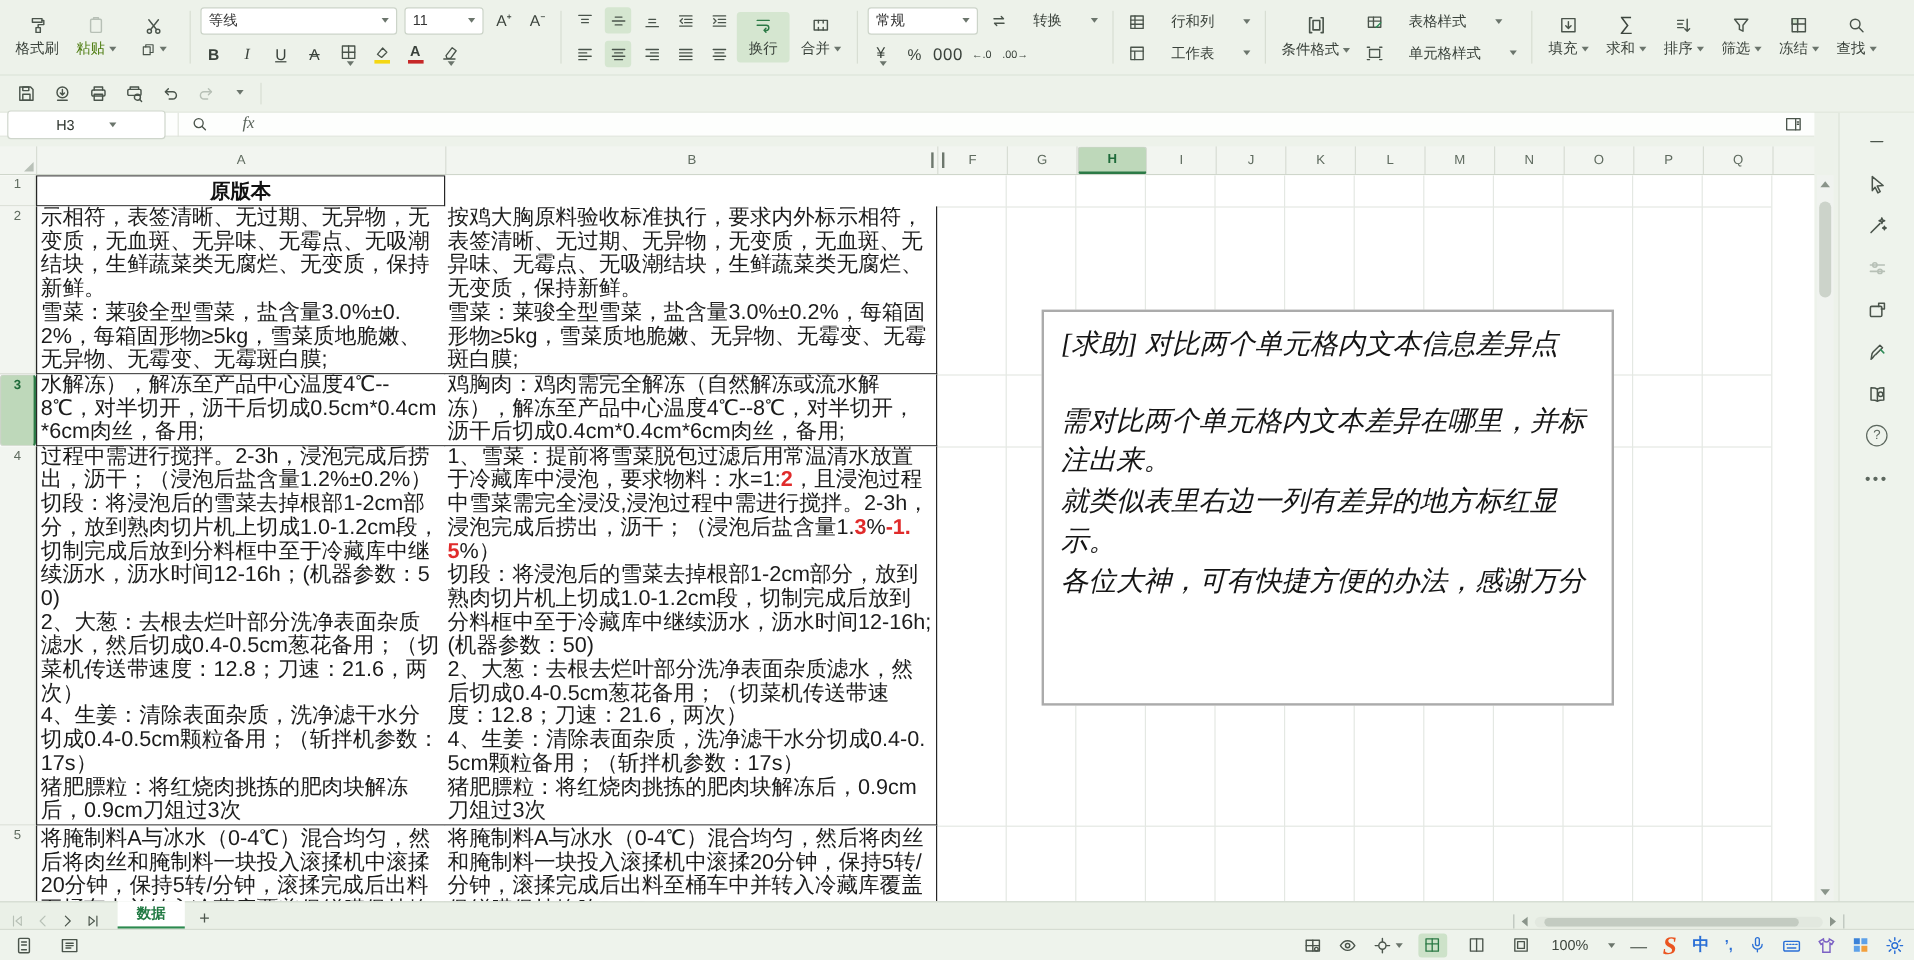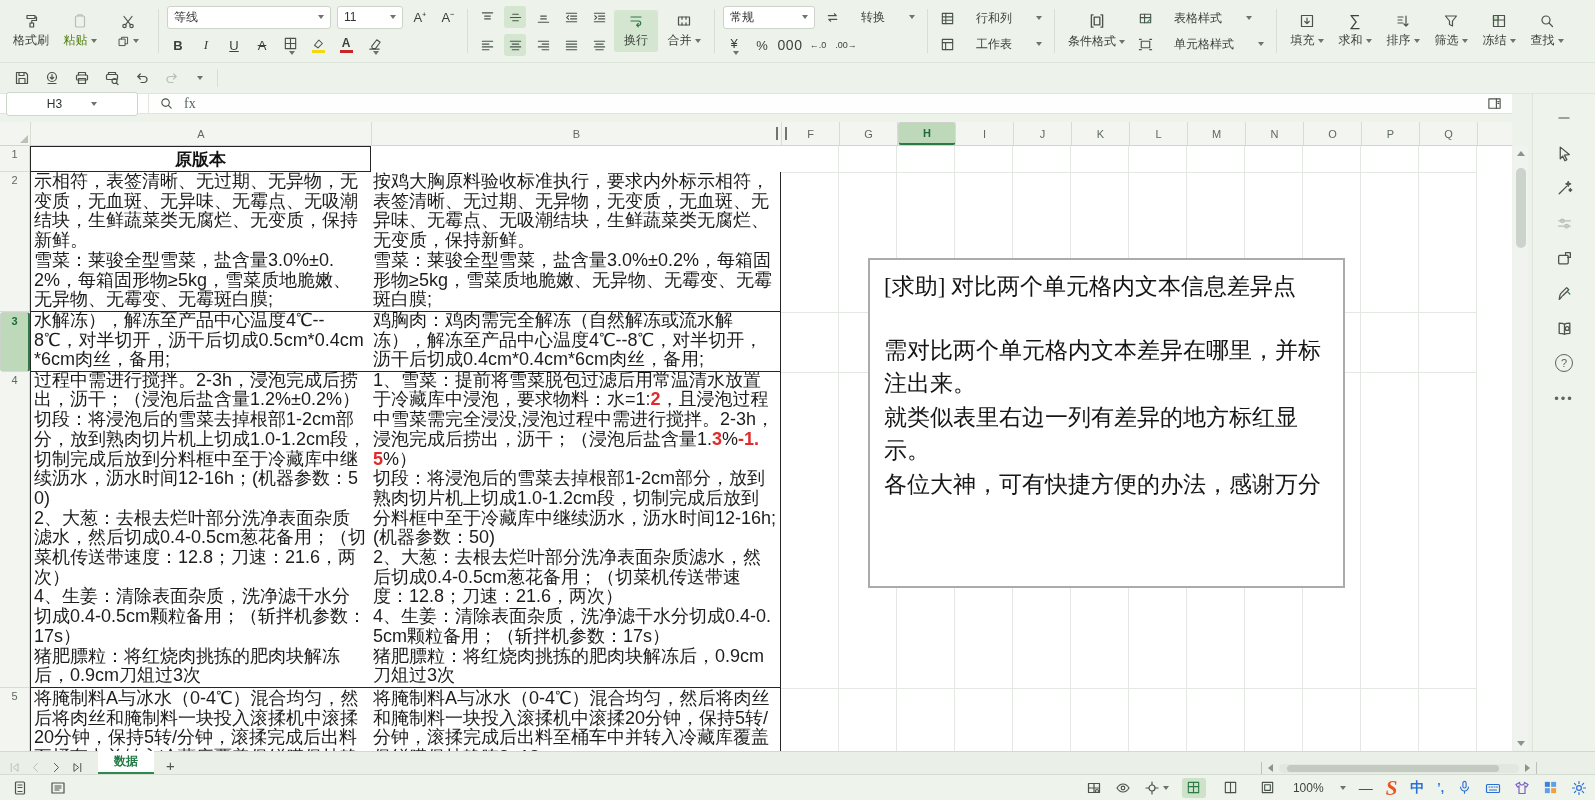--- a/index.html
+++ b/index.html
@@ -25,21 +25,21 @@
   .hl{background:#d5e6d0;}
   .colorbar{width:13px;height:3px;margin-top:1px;}
   .wbtn{display:flex;align-items:center;gap:21px;height:22px;padding:0 4px;border-radius:3px;font-size:12px;white-space:nowrap;}
   
   #quickbar{position:absolute;left:0;top:62px;width:1595px;height:32px;display:flex;align-items:center;gap:14px;padding-left:14px;border-bottom:1px solid #e0e6dc;box-sizing:border-box;}
   .qdiv{width:1px;height:18px;background:#d8ded3;}
   
   #formulabar{position:absolute;left:0;top:94px;width:1512px;height:20px;background:#fdfefd;border-bottom:1px solid #e0e5dd;display:flex;align-items:center;box-sizing:border-box;}
   #namebox{width:130px;height:22px;margin-left:6px;background:#fff;border:1px solid #cfd6cc;border-radius:3px;display:flex;align-items:center;justify-content:center;gap:26px;font-size:12px;color:#2c332d;}
   #fbdiv{width:1px;height:20px;background:#e0e5dd;margin:0 10px;}
-  #fxlabel{font-family:"Liberation Serif",serif;font-size:14px;color:#5a645b;margin-left:10px;}
+  #fxlabel{font-style:italic;font-family:"Liberation Serif",serif;font-size:14px;color:#5a645b;margin-left:28px;}
   #fxinput{flex:1;height:100%;}
   
   #colheads{position:absolute;left:0;top:122px;width:1512px;height:24px;display:flex;background:#f2f5f0;border-bottom:1px solid #cfd6cb;box-sizing:border-box;}
   #corner{width:30px;height:100%;border-right:1px solid #d8ddd4;position:relative;flex:0 0 auto;}
   #corner::after{content:"";position:absolute;right:2px;bottom:2px;width:0;height:0;border-left:8px solid transparent;border-bottom:8px solid #b9c1b8;}
   .colh{height:100%;border-right:1px solid #d8ddd4;display:flex;align-items:center;justify-content:center;font-size:11px;color:#5f6b5f;box-sizing:border-box;flex:0 0 auto;}
   .colh.sel{background:#bed8ba;color:#1f6b3a;font-weight:bold;border-bottom:2px solid #2c7a46;}
   #hiddenmark{position:absolute;left:776px;top:127px;width:7px;height:13px;border-left:2px solid #6d776d;border-right:2px solid #6d776d;}
   
   #grid{position:absolute;left:0;top:146px;width:1512px;height:605px;background:#fff;overflow:hidden;}
@@ -51,21 +51,21 @@
   .colA{left:30px;width:341px;border-left:1px solid #262626;}
   .colB{left:370px;width:411px;}
   .row1{top:0;height:26px;border-top:1px solid #262626;align-items:center;justify-content:center;font-weight:bold;font-size:17px;color:#111;}
   .row2{top:26px;height:140px;}
   .row3{top:166px;height:60px;}
   .row4{top:226px;height:316px;}
   .row5{top:542px;height:124px;align-items:flex-start;}
   .ct{white-space:pre-wrap;word-break:break-all;font-size:18px;line-height:19.7px;color:#1c1c1c;padding:1px 3px;width:100%;box-sizing:border-box;}
   .red{color:#e02b2b;font-weight:bold;}
   
-  #textbox{position:absolute;left:868px;top:112px;width:477px;height:330px;background:#fff;border:2px solid #ababab;box-sizing:border-box;padding:10px 14px;z-index:5;}
+  #textbox{position:absolute;left:868px;top:112px;width:477px;height:330px;background:#fff;border:2px solid #ababab;box-sizing:border-box;padding:10px 14px;z-index:5;font-style:italic;}
   #textbox p{margin:0;font-family:"Liberation Serif",serif;font-size:23px;line-height:33.5px;color:#151515;}
   #textbox p.blank{height:30px;}
   
   #vscroll{position:absolute;left:1514px;top:146px;width:14px;height:605px;background:#f0f3ef;}
   #vthumb{position:absolute;left:2px;top:22px;width:10px;height:80px;background:#ccd3ca;border-radius:5px;}
   .varrow{position:absolute;left:3px;width:0;height:0;border-left:4px solid transparent;border-right:4px solid transparent;}
   #sidebar{position:absolute;left:1532px;top:94px;width:63px;height:680px;background:#eef3ec;border-left:1px solid #dde3d8;display:flex;flex-direction:column;align-items:center;gap:15px;padding-top:14px;box-sizing:border-box;}
   .sbicon{width:20px;height:20px;display:flex;align-items:center;justify-content:center;}
   #help-circle{width:16px;height:16px;border:1.3px solid #5c675e;border-radius:50%;font-size:11px;color:#5c675e;display:flex;align-items:center;justify-content:center;}
   #more-dots{color:#5c675e;font-size:13px;letter-spacing:2px;}

